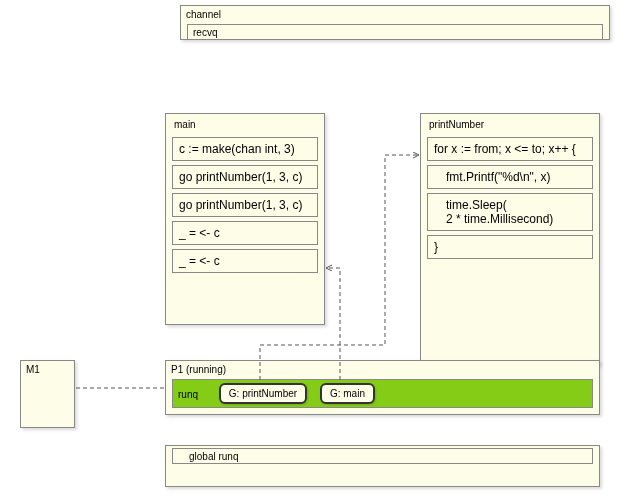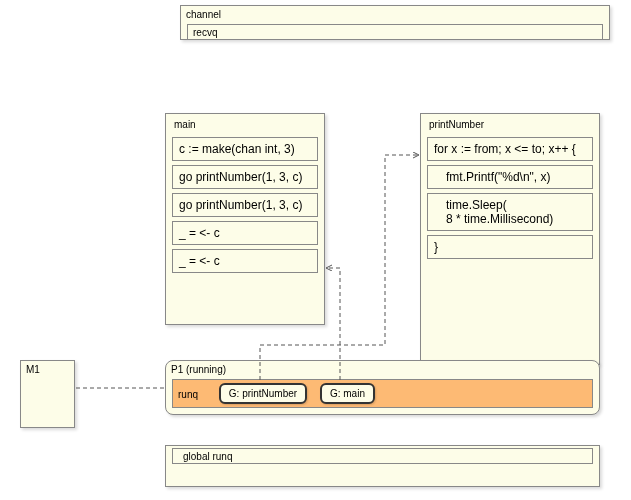--- a/index.html
+++ b/index.html
@@ -70,39 +70,39 @@
   <div class="code-row">go printNumber(1, 3, c)</div>
   <div class="code-row">_ = &lt;- c</div>
   <div class="code-row">_ = &lt;- c</div>
 </div>
 
 <div class="box" style="left:420px; top:113px; width:180px; height:252px;">
   <div class="box-title" style="padding:5px 8px 3px 8px;">printNumber</div>
   <div class="code-row">for x := from; x &lt;= to; x++ {</div>
   <div class="code-row" style="padding-left:18px;">fmt.Printf("%d\n", x)</div>
   <div class="code-row" style="padding-left:18px; white-space:pre-line;">time.Sleep(
-8 * time.Millisecond)</div>
+2 * time.Millisecond)</div>
   <div class="code-row">}</div>
 </div>
 
 <div class="box" style="left:20px; top:360px; width:55px; height:68px;">
   <div class="box-title">M1</div>
 </div>
 
-<div class="box" style="left:165px; top:360px; width:435px; height:55px;border-radius:8px;">
+<div class="box" style="left:165px; top:360px; width:435px; height:55px;">
   <div class="box-title">P1 (running)</div>
-  <div style="position:absolute; left:6px; top:18px; right:6px; bottom:6px; border:1px solid #888; background:#fdba74; padding:3px 5px;">
+  <div style="position:absolute; left:6px; top:18px; right:6px; bottom:6px; border:1px solid #888; background:#84cc16; padding:3px 5px;">
     <span style="vertical-align:middle;">runq</span>
     <span class="rounded" style="margin-left:18px;">G: printNumber</span>
     <span class="rounded" style="margin-left:10px;">G: main</span>
   </div>
 </div>
 
 <div class="box" style="left:165px; top:445px; width:435px; height:42px;">
-  <div class="inner-box" style="margin:2px 6px 4px 6px; padding:2px 10px; height:16px;">global runq</div>
+  <div class="inner-box" style="margin:2px 6px 4px 6px; padding:2px 16px; height:16px;">global runq</div>
 </div>
 
 <svg width="631" height="500">
   <defs>
     <marker id="arrow" markerWidth="8" markerHeight="8" refX="6" refY="3" orient="auto">
       <path d="M0,0 L6,3 L0,6" fill="none" stroke="#555" stroke-width="1"></path>
     </marker>
   </defs>
 
   <line x1="76" y1="388" x2="164" y2="388" stroke="#555" stroke-width="1" stroke-dasharray="4,3"></line>

